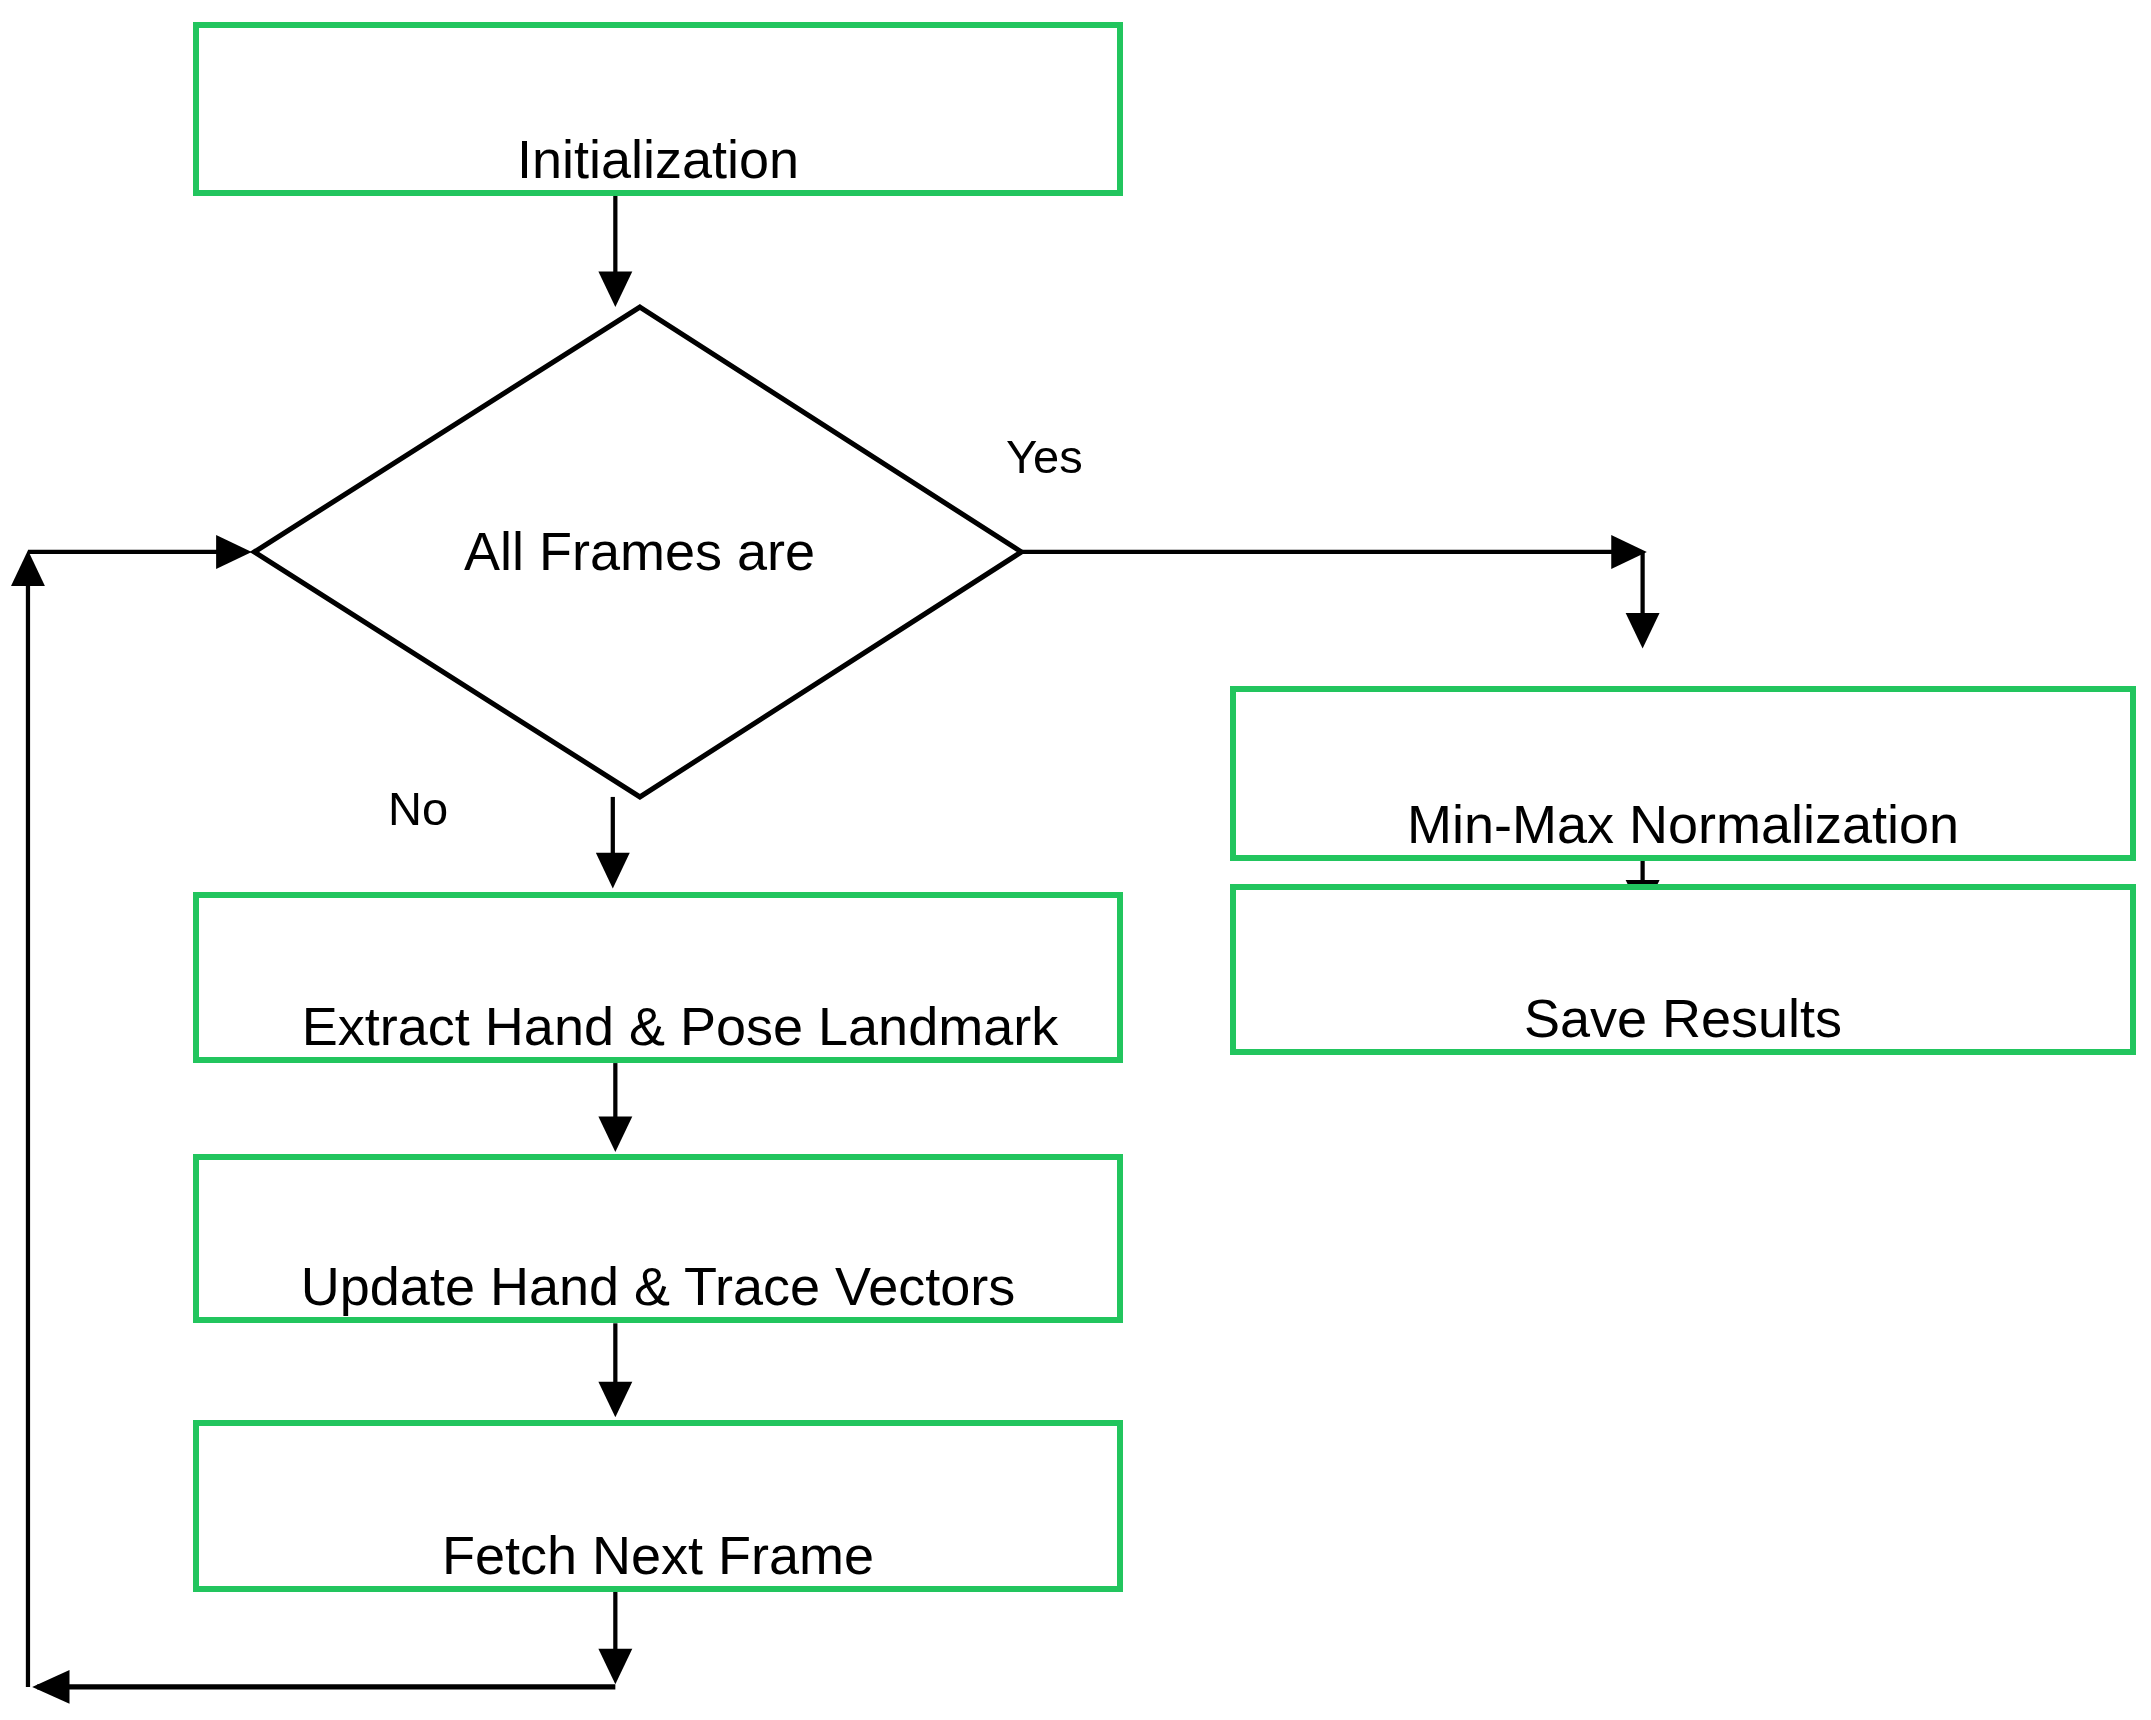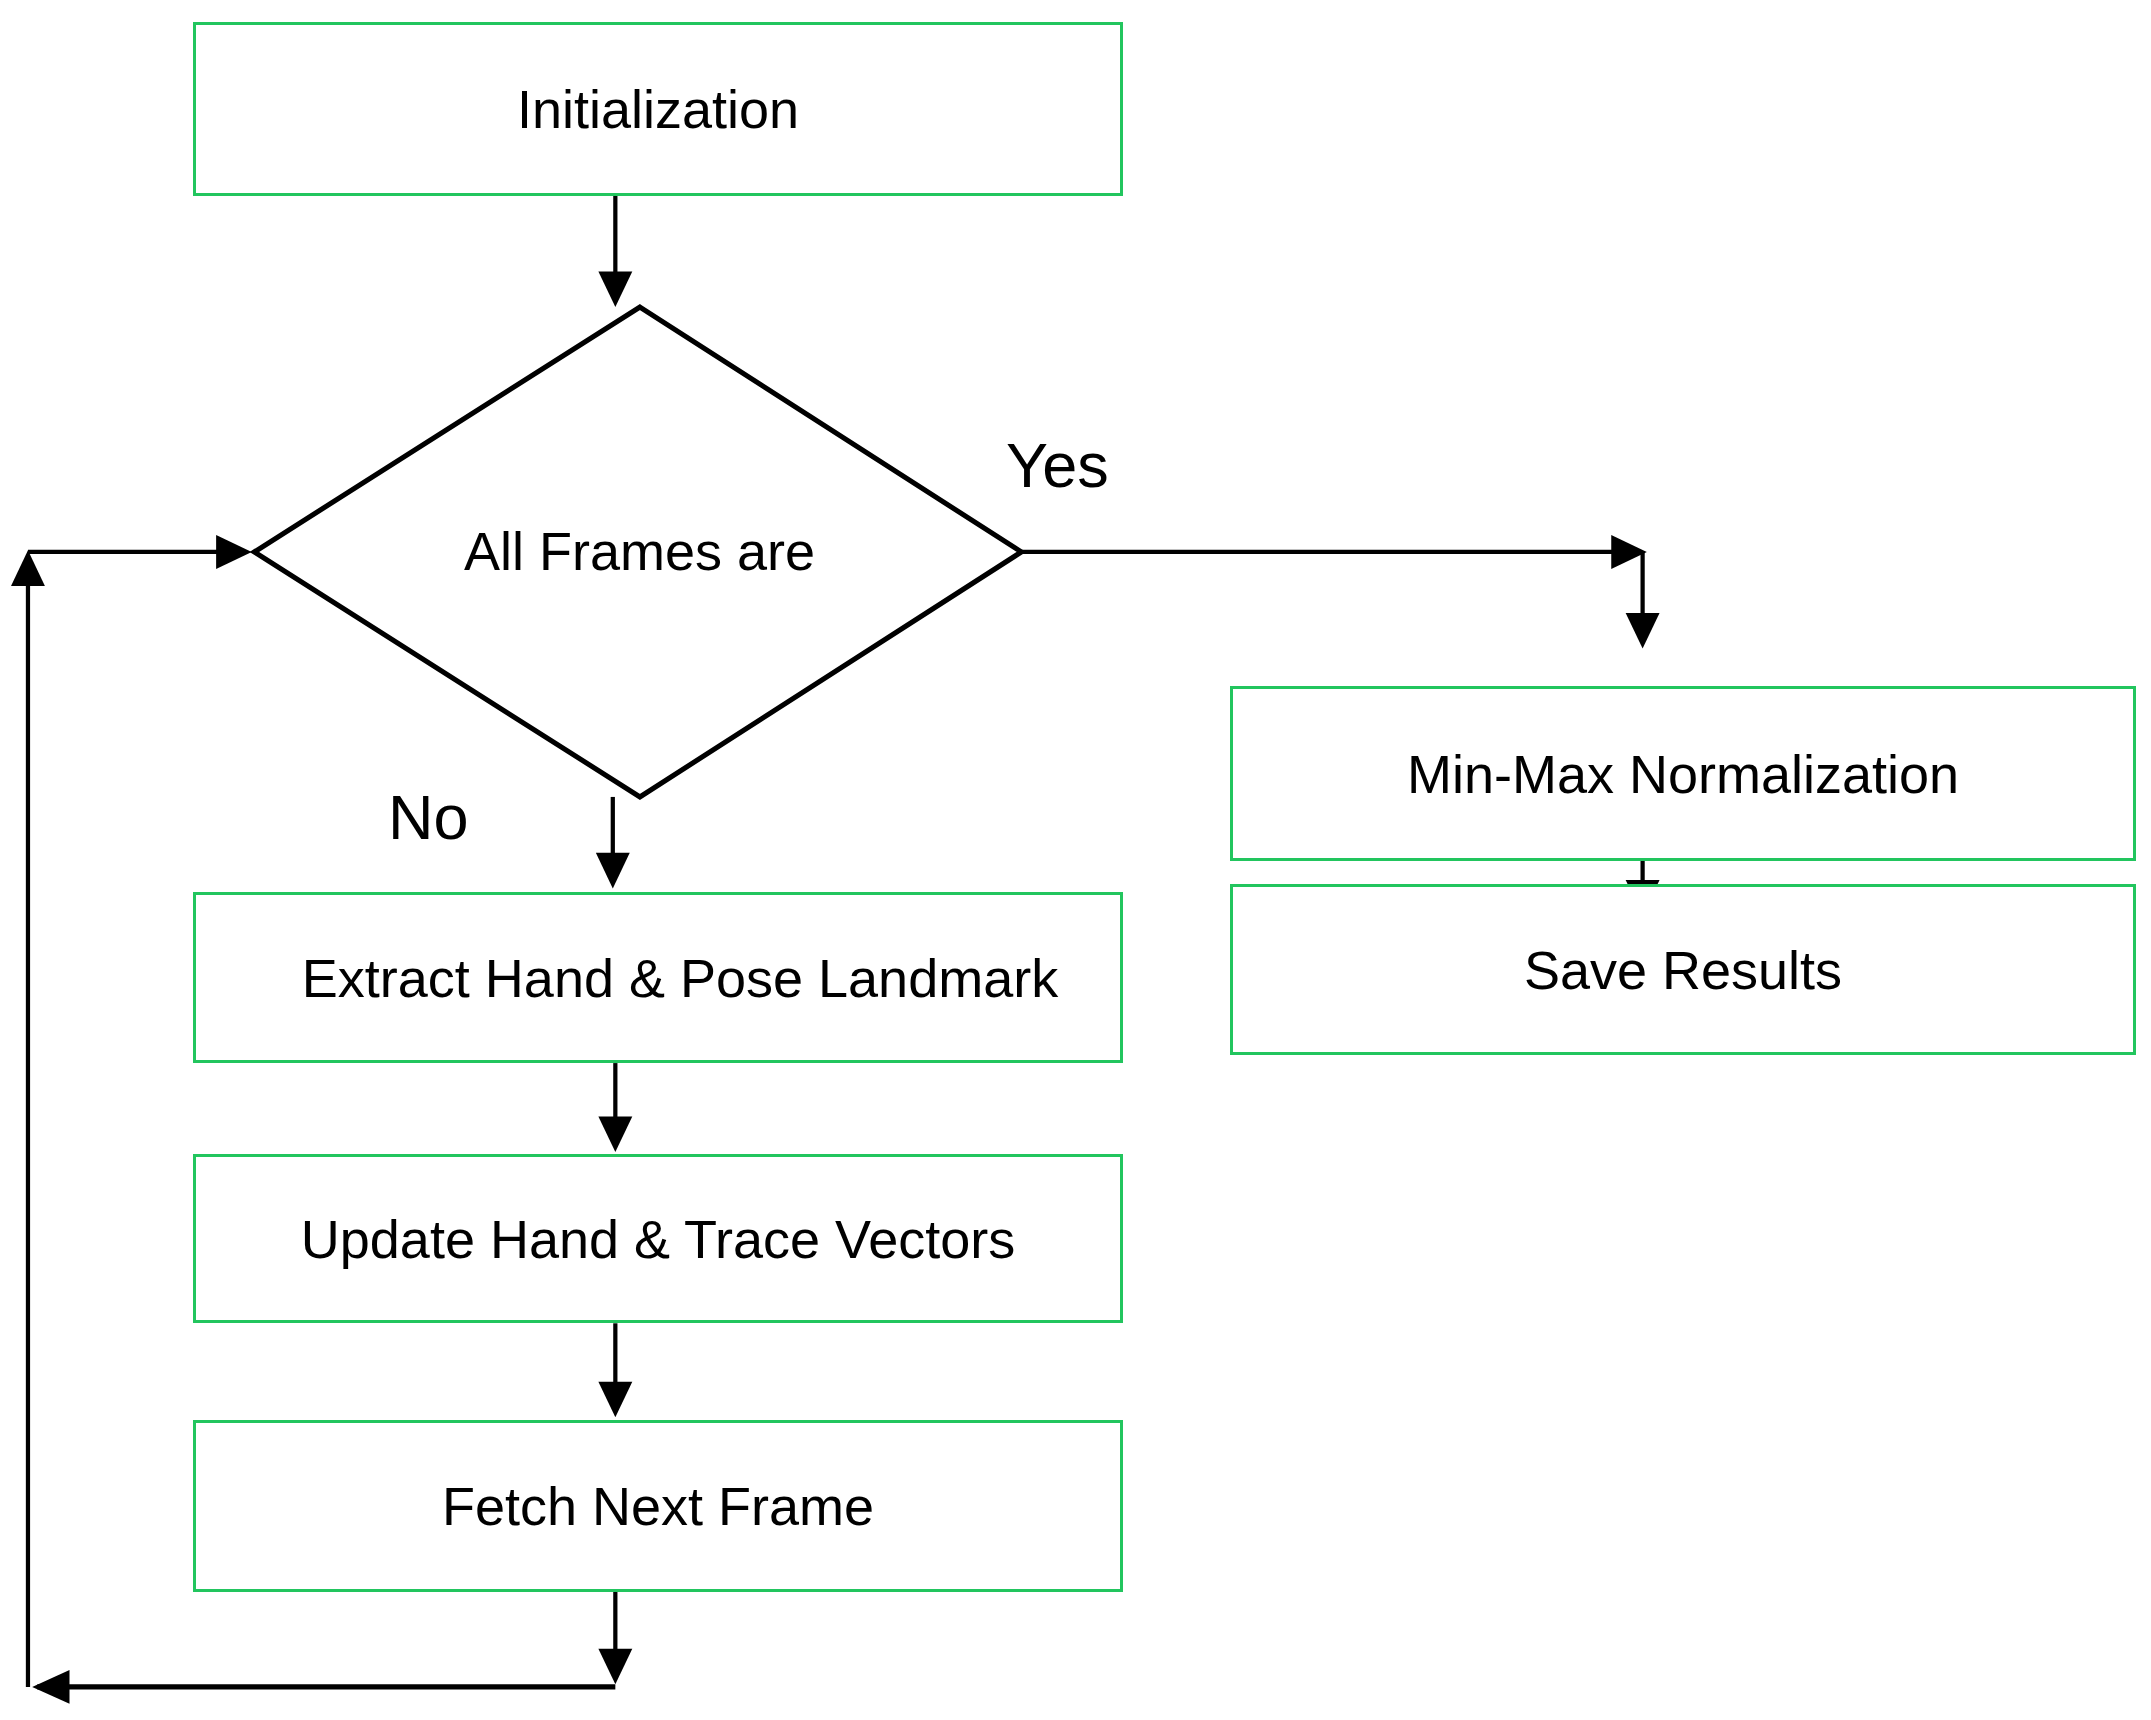--- a/index.html
+++ b/index.html
@@ -26,24 +26,24 @@
   .edges-svg line {
     stroke: #000000;
   }
   .edges-svg polygon.head {
     fill: #000000;
     stroke: none;
   }
   .node {
     position: absolute;
     box-sizing: border-box;
-    border: 3px solid #22c55e;
+    border: 6px solid #22c55e;
     background: #ffffff;
     display: flex;
-    align-items: center;
+    align-items: flex-end;
     justify-content: center;
     text-align: center;
     font-size: 54px;
     letter-spacing: 0px;
     z-index: 2;
   }
   #node-init    { left: 193px;  top: 22px;   width: 930px; height: 174px; }
   #node-extract { left: 193px;  top: 892px; width: 930px; height: 171px; padding-left: 44px; }
   #node-update  { left: 193px;  top: 1154px; width: 930px; height: 169px; }
   #node-fetch   { left: 193px;  top: 1420px; width: 930px; height: 172px; }
@@ -59,21 +59,21 @@
     flex-direction: column;
     align-items: center;
     justify-content: center;
     text-align: center;
     font-size: 54px;
     line-height: 1.6;
     z-index: 2;
   }
   .edge-label {
     position: absolute;
-    font-size: 63px;
+    font-size: 47px;
     z-index: 2;
     white-space: nowrap;
   }
   #label-yes { left: 1006px; top: 429px; }
   #label-no  { left: 388px;  top: 781px; }
 </style>
 </head>
 <body>
 
 <div class="canvas">

